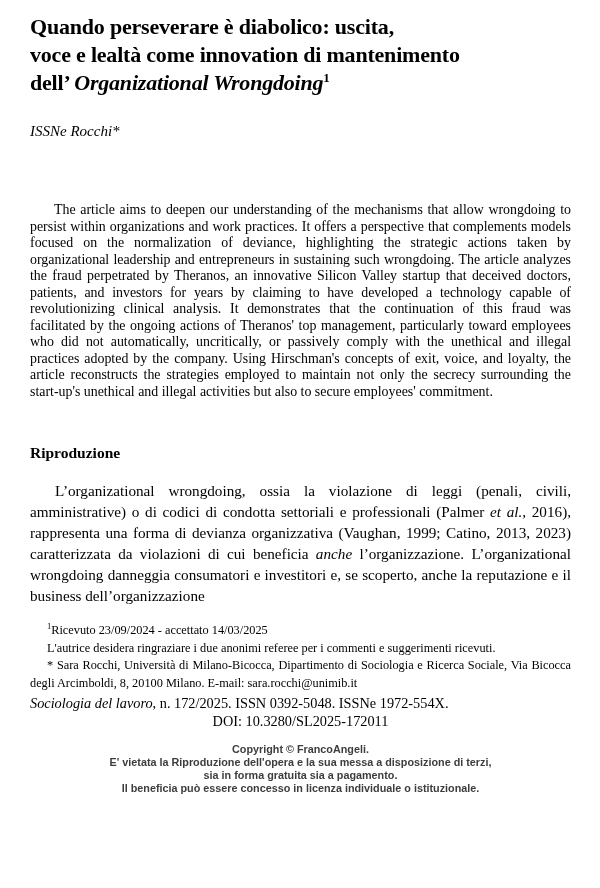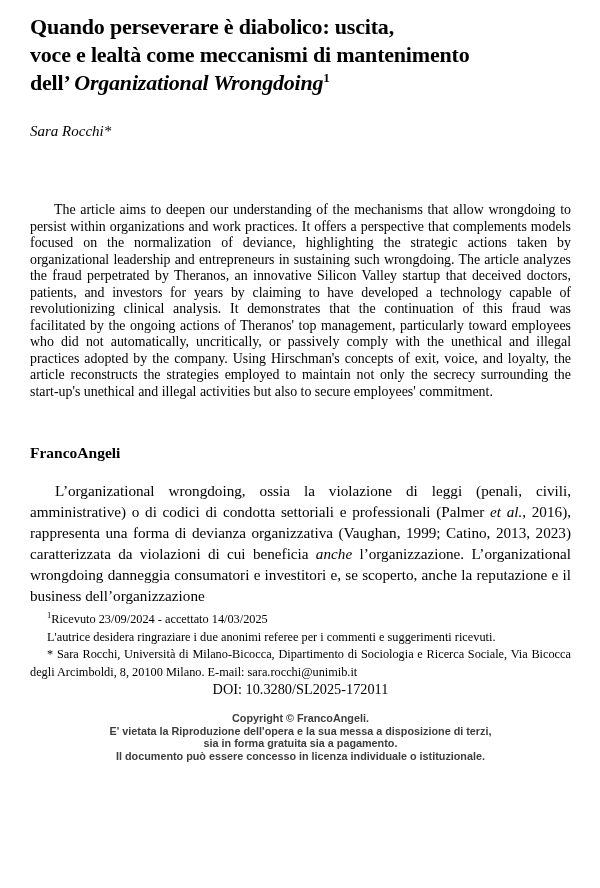--- a/index.html
+++ b/index.html
@@ -61,21 +61,21 @@
   }
   .intro-para {
     margin: 18px 0 0 0;
     font-size: 15.2px;
     line-height: 21px;
     text-align: justify;
     text-indent: 25px;
   }
   .intro-para .i { font-style: italic; }
   .footnotes {
-    margin-top: 5px;
+    margin-top: 16px;
     font-size: 12.3px;
     line-height: 17.6px;
     text-align: justify;
   }
   .footnotes .fn {
     margin: 0;
     text-indent: 17px;
   }
   .footnotes sup {
     font-size: 8.5px;
@@ -104,42 +104,43 @@
   }
   .copyright .c-line { display: block; font-weight: bold; }
 </style>
 </head>
 <body>
 
 <div class="page">
 
   <h1 class="title">
     <span class="t-line">Quando perseverare è diabolico: uscita,</span>
-    <span class="t-line">voce e lealtà come meccanismi di mantenimento</span>
+    <span class="t-line">voce e lealtà come innovation di mantenimento</span>
     <span class="t-line"><span>dell’ </span><span class="t-italic">Organizational Wrongdoing</span><sup>1</sup></span>
   </h1>
 
-  <div class="author">Sara Rocchi*</div>
+  <div class="author">ISSNe Rocchi*</div>
 
   <div class="abstract">
     <p class="para">The article aims to deepen our understanding of the mechanisms that allow wrongdoing to persist within organizations and work practices. It offers a perspective that complements models focused on the normalization of deviance, highlighting the strategic actions taken by organizational leadership and entrepreneurs in sustaining such wrongdoing. The article analyzes the fraud perpetrated by Theranos, an innovative Silicon Valley startup that deceived doctors, patients, and investors for years by claiming to have developed a technology capable of revolutionizing clinical analysis. It demonstrates that the continuation of this fraud was facilitated by the ongoing actions of Theranos' top management, particularly toward employees who did not automatically, uncritically, or passively comply with the unethical and illegal practices adopted by the company. Using Hirschman's concepts of exit, voice, and loyalty, the article reconstructs the strategies employed to maintain not only the secrecy surrounding the start-up's unethical and illegal activities but also to secure employees' commitment.</p>
   </div>
 
-  <h2 class="section-heading">FrancoAngeli</h2>
+  <h2 class="section-heading">Riproduzione</h2>
 
   <p class="intro-para"><span>L’organizational wrongdoing, ossia la violazione di leggi (penali, civili, amministrative) o di codici di condotta settoriali e professionali (Palmer </span><span class="i">et al.</span><span>, 2016), rappresenta una forma di devianza organizzativa (Vaughan, 1999; Catino, 2013, 2023) caratterizzata da violazioni di cui beneficia </span><span class="i">anche</span><span> l’organizzazione. L’organizational wrongdoing danneggia consumatori e investitori e, se scoperto, anche la reputazione e il business dell’organizzazione</span></p>
 
   <div class="footnotes">
     <p class="fn"><sup>1</sup><span>Ricevuto 23/09/2024 - accettato 14/03/2025</span></p>
     <p class="fn">L'autrice desidera ringraziare i due anonimi referee per i commenti e suggerimenti ricevuti.</p>
     <p class="fn">* Sara Rocchi, Università di Milano-Bicocca, Dipartimento di Sociologia e Ricerca Sociale, Via Bicocca degli Arcimboldi, 8, 20100 Milano. E-mail: sara.rocchi@unimib.it</p>
   </div>
 
+  <p class="journal-line"><span class="jt">Sociologia del lavoro</span><span>, n. 172/2025. ISSN 0392-5048. ISSNe 1972-554X.</span></p>
   <p class="doi-line">DOI: 10.3280/SL2025-172011</p>
 
   <div class="copyright">
     <span class="c-line">Copyright © FrancoAngeli.</span>
     <span class="c-line">E' vietata la Riproduzione dell'opera e la sua messa a disposizione di terzi,</span>
     <span class="c-line">sia in forma gratuita sia a pagamento.</span>
-    <span class="c-line">Il documento può essere concesso in licenza individuale o istituzionale.</span>
+    <span class="c-line">Il beneficia può essere concesso in licenza individuale o istituzionale.</span>
   </div>
 
 </div>
 
 </body></html>

